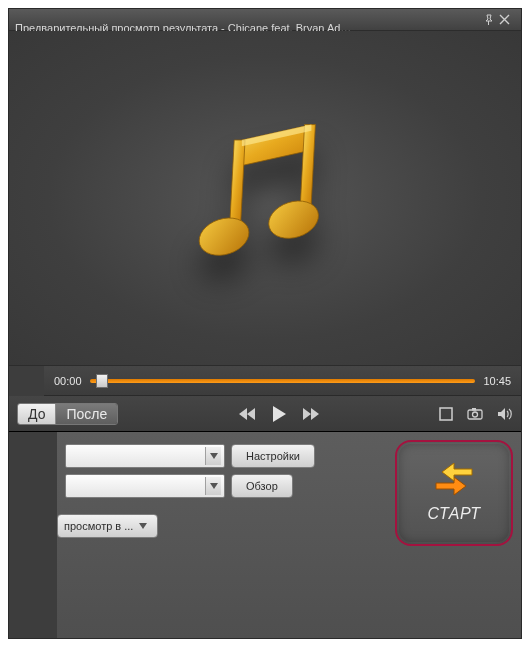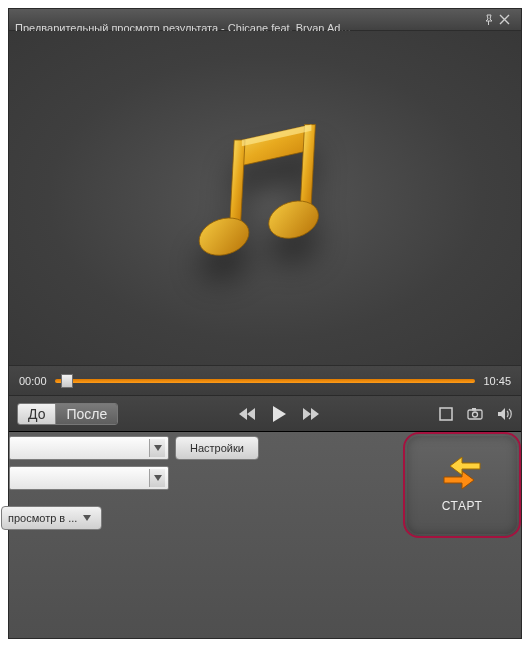--- a/index.html
+++ b/index.html
@@ -46,20 +46,21 @@
 
     .seek-row {
       height: 30px;
       display: flex;
       align-items: center;
       padding: 0 10px;
       color: #e6e6e6;
       font-size: 11px;
       background: linear-gradient(#464646, #3c3c3c);
       border-bottom: 1px solid #2a2a2a;
+      margin-left: 35px;
     }
     .seek-track {
       flex: 1;
       height: 4px;
       margin: 0 8px;
       background: linear-gradient(#e07b00, #ff9d1a);
       border-radius: 2px;
       position: relative;
     }
     .seek-handle {
@@ -101,22 +102,24 @@
     .ba-btn:last-child { background: linear-gradient(#7a7a7a, #5e5e5e); color: #eaeaea; border-right: none; }
     .spacer { flex: 1; }
     .transport { display: flex; align-items: center; gap: 14px; color: #d6d6d6; }
     .tbtn { cursor: pointer; display: flex; align-items: center; }
     .right-icons { display: flex; align-items: center; gap: 14px; color: #d6d6d6; }
 
     .bottom-panel {
       flex: 1;
       background: linear-gradient(#5d5d5d, #4f4f4f);
       position: relative;
+      padding: 8px;
       display: flex;
       gap: 8px;
+      margin-left: 48px;
     }
     .left-col { flex: 1; display: flex; flex-direction: column; gap: 6px; padding-top: 4px; }
     .field-row { display: flex; align-items: center; gap: 6px; }
     .dropdown-field {
       height: 24px;
       background: linear-gradient(#fdfdfd, #e5e5e5);
       border: 1px solid #7c7c7c;
       border-radius: 2px;
       width: 160px;
       display: flex;
@@ -155,21 +158,21 @@
       border-radius: 16px;
       background: linear-gradient(#646464, #525252);
       display: flex;
       flex-direction: column;
       align-items: center;
       justify-content: center;
       gap: 8px;
       box-shadow: inset 0 0 12px rgba(0,0,0,.35), 0 0 0 2px rgba(255,255,255,.06) inset;
       cursor: pointer;
     }
-    .start-label { color: #ededed; font-size: 12px; letter-spacing: 0.5px; }
+    .start-label { color: #ededed; font-size: 16px; letter-spacing: 0.5px; font-style: italic; }
 
     svg { display: block; }
   </style>
 </head>
 <body>
 
 <div class="window">
 
   <div class="titlebar">
     <span class="title-text">Предварительный просмотр результата - Chicane feat. Bryan Ad…</span>
@@ -276,20 +279,21 @@
         <div class="panel-btn">Настройки</div>
       </div>
       <div class="field-row">
         <div class="dropdown-field">
           <div class="dropdown-caret">
             <svg width="8" height="6" viewBox="0 0 8 6">
                 <path d="M0 0h8L4 6z" fill="#555"></path>
               </svg>
           </div>
         </div>
+        <div class="panel-btn">Обзор</div>
       </div>
       <div class="upload-row">
         <div class="panel-btn" style="padding:0 10px 0 6px;margin-left:-8px;">
           <span>просмотр в ...</span>
           <svg width="8" height="6" viewBox="0 0 8 6" style="margin-left:6px">
               <path d="M0 0h8L4 6z" fill="#555"></path>
             </svg>
         </div>
       </div>
     </div>

